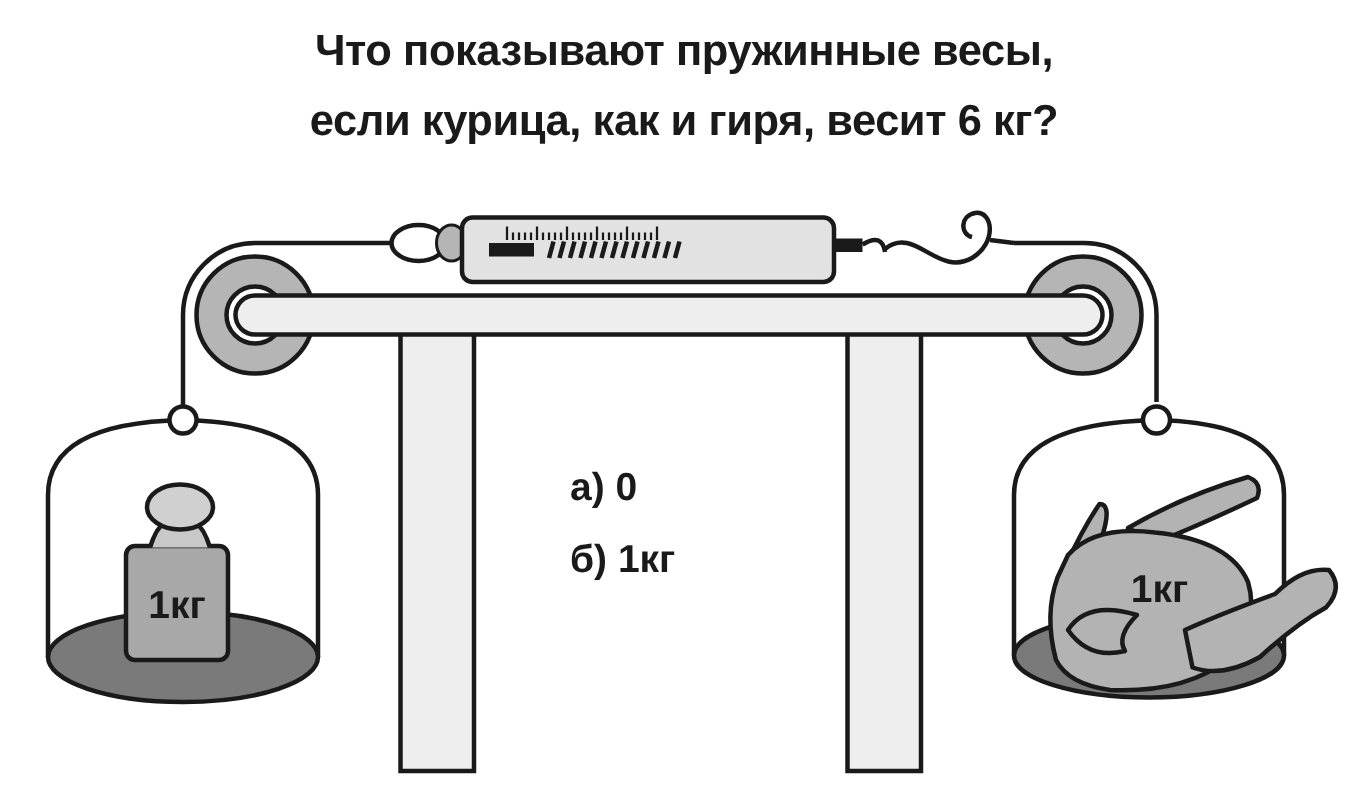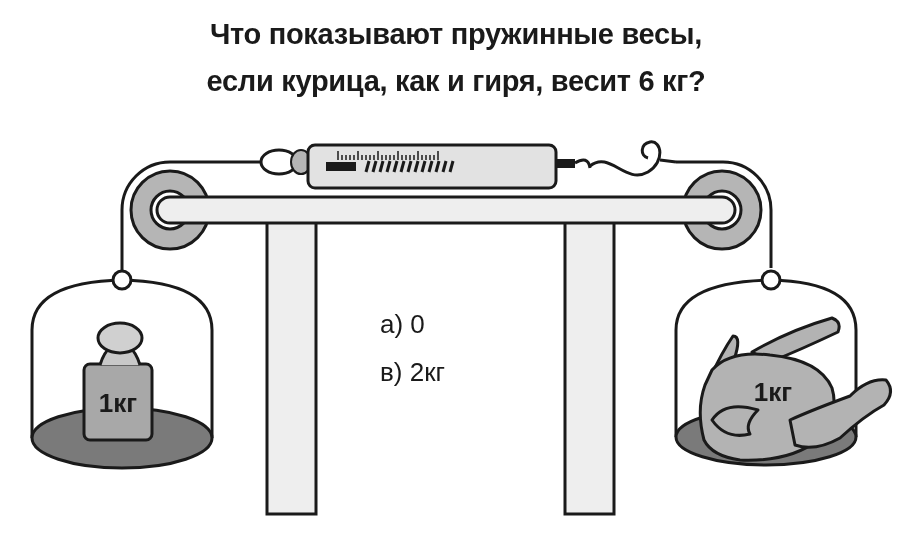--- a/index.html
+++ b/index.html
@@ -1,21 +1,21 @@
 <!DOCTYPE html>
 <html><head>
 <meta charset="utf-8">
 <style>
   html,body{margin:0;padding:0;background:#fff;}
   body{width:912px;height:533px;position:relative;overflow:hidden;font-family:"Liberation Sans","DejaVu Sans",sans-serif;}
   .title{position:absolute;left:0;width:912px;text-align:center;font-weight:bold;font-size:29px;color:#1a1a1a;letter-spacing:-0.3px;}
   .t1{top:18px;}
   .t2{top:65px;}
   svg.scene{position:absolute;left:0;top:0;}
-  .answers{position:absolute;left:380px;top:300px;font-weight:normal;font-size:26px;color:#1a1a1a;line-height:48px;}
+  .answers{position:absolute;left:380px;top:300px;font-weight:bold;font-size:26px;color:#1a1a1a;line-height:48px;}
   .svg-label{font-family:"Liberation Sans","DejaVu Sans",sans-serif;font-weight:bold;font-size:26px;fill:#1a1a1a;}
 </style>
 </head>
 <body>
 
 <div class="title t1">Что показывают пружинные весы,</div>
 <div class="title t2">если курица, как и гиря, весит 6 кг?</div>
 
 <svg class="scene" width="912" height="533" viewBox="0 0 912 533">
 
@@ -119,14 +119,14 @@
     <path d="M733 336 Q742 336 734 360 Q722 382 712 393 Q706 388 710 378 Q722 352 733 336 Z"></path>
     <path d="M712 370 Q730 350 770 355 Q820 360 832 388 Q840 415 818 440 Q790 462 740 460 Q712 456 704 440 Q696 410 705 385 Z"></path>
     <path d="M790 420 Q812 410 850 396 Q868 378 886 380 Q896 392 884 405 Q864 416 840 438 Q815 452 795 445 Z"></path>
     <path d="M712 420 Q725 400 758 410 Q744 424 750 434 Q726 440 712 420 Z"></path>
     <text class="svg-label" x="773" y="401" text-anchor="middle" stroke="none" fill="#1a1a1a">1кг</text>
   </g>
 </svg>
 
 <div class="answers">
   <div>а) 0</div>
-  <div>в) 2кг</div>
+  <div>б) 1кг</div>
 </div>
 
 </body></html>

